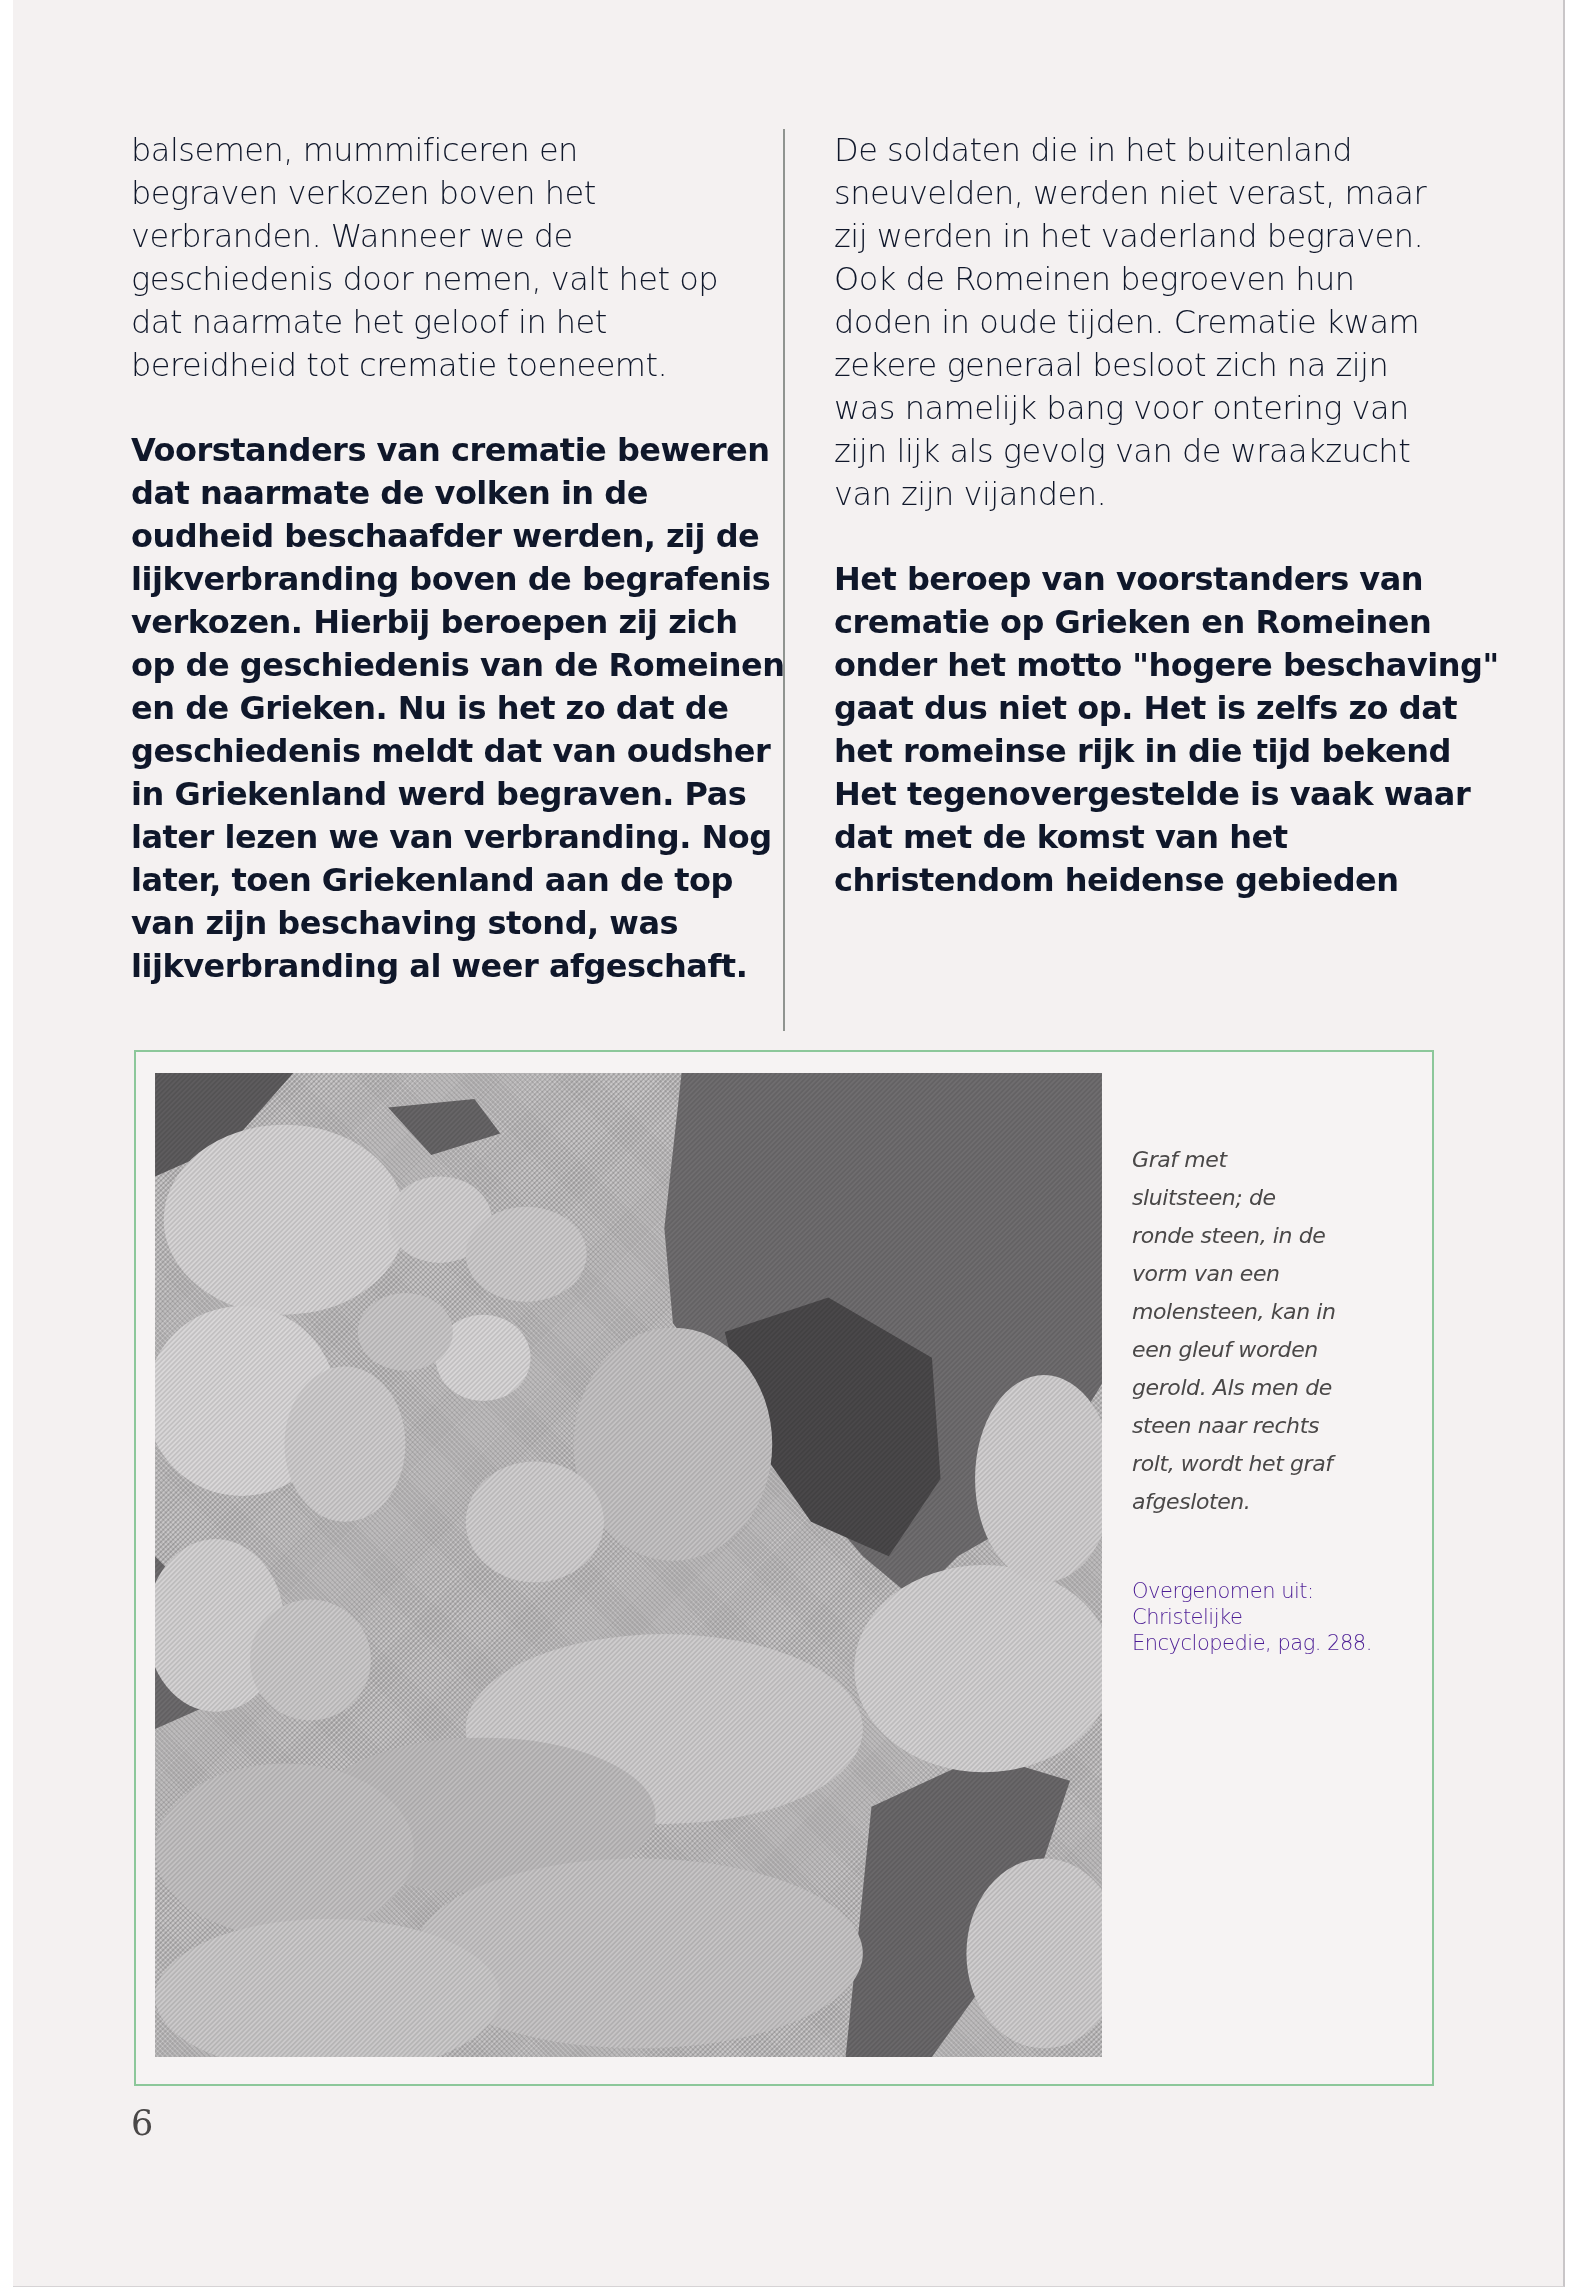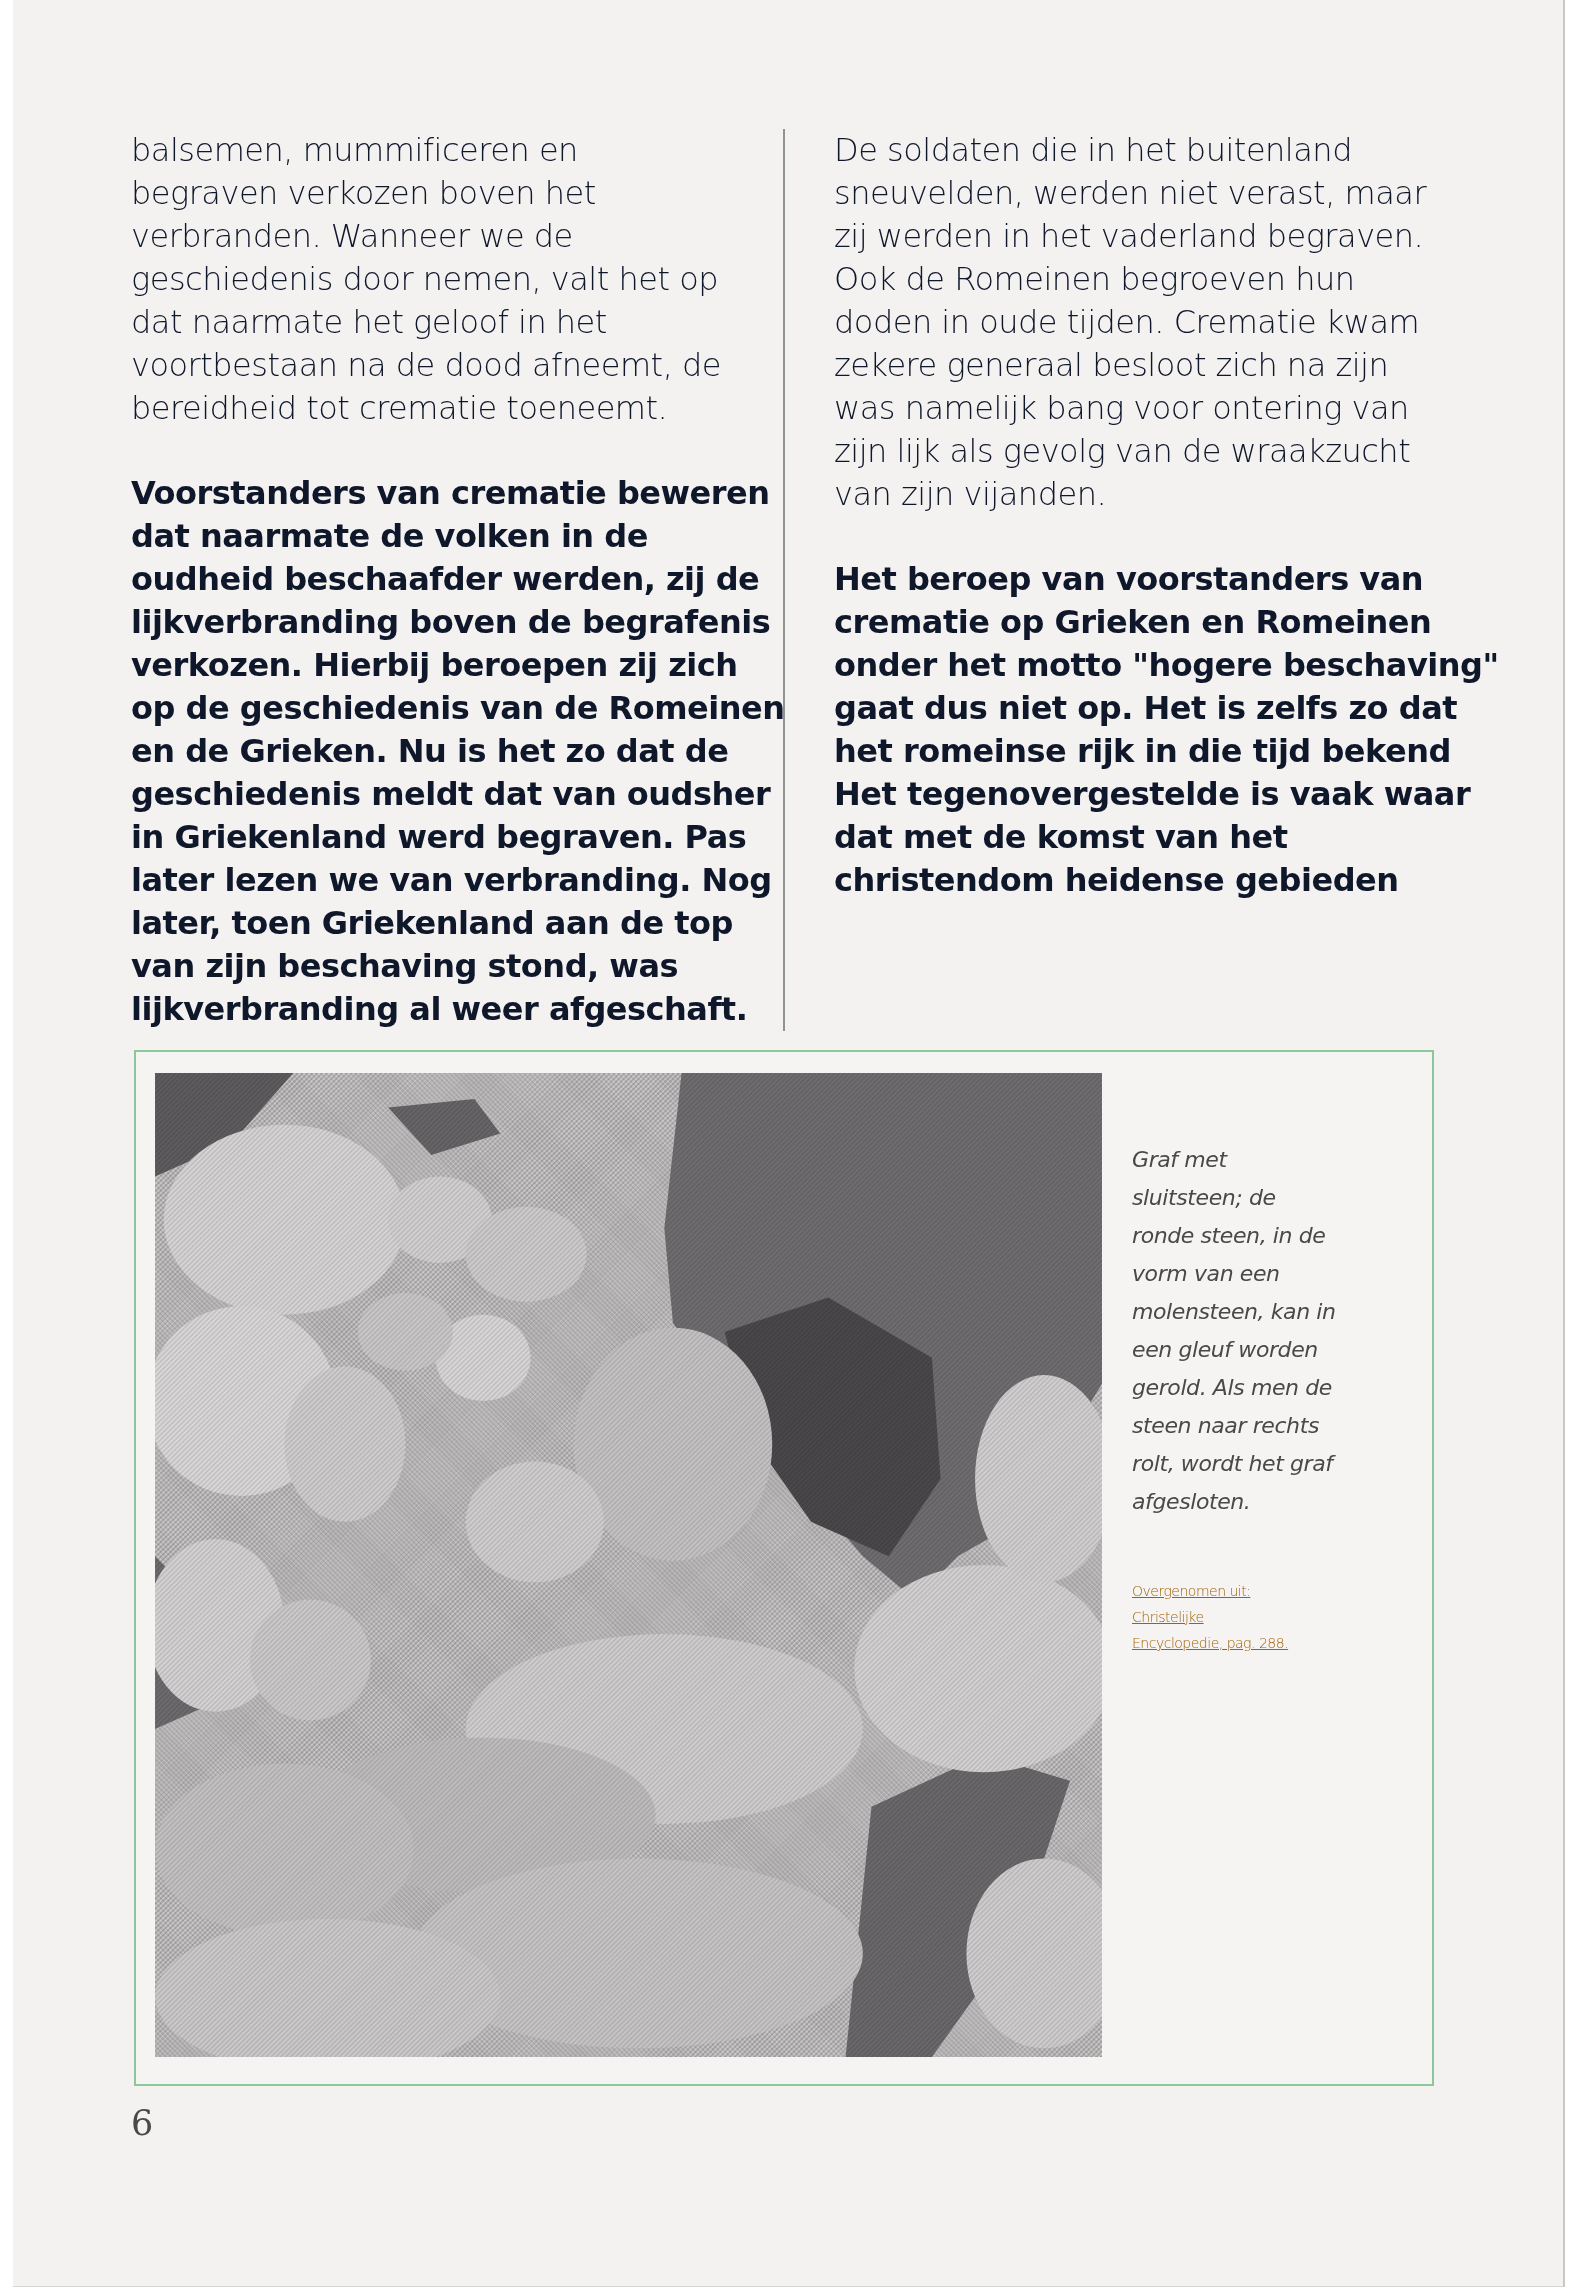--- a/index.html
+++ b/index.html
@@ -85,26 +85,25 @@
       white-space: nowrap;
     }
     .caption .line { display: block; }
     .credit {
       position: absolute;
       left: 1132px;
       top: 1578px;
       width: 293px;
       font-family: "DejaVu Sans", sans-serif;
       font-weight: 300;
-      color: #a16207;
-      font-size: 14px;
+      color: #4c1d95;
+      font-size: 21px;
       line-height: 26px;
       letter-spacing: -0.5px;
       white-space: nowrap;
-      text-decoration: underline;
     }
     .credit .line { display: block; }
     .page-number {
       position: absolute;
       left: 131px;
       top: 2097px;
       font-family: "DejaVu Serif", serif;
       font-weight: 300;
       color: #4a4848;
       font-size: 35px;
@@ -117,21 +116,20 @@
 <div class="page">
 </div>
 
 <div class="col col-left">
   <p class="para">
     <span class="line">balsemen, mummificeren en</span>
     <span class="line">begraven verkozen boven het</span>
     <span class="line">verbranden. Wanneer we de</span>
     <span class="line">geschiedenis door nemen, valt het op</span>
     <span class="line">dat naarmate het geloof in het</span>
-    <span class="line">voortbestaan na de dood afneemt, de</span>
     <span class="line">bereidheid tot crematie toeneemt.</span>
   </p>
   <p class="para">
     <span class="line">Voorstanders van crematie beweren</span>
     <span class="line">dat naarmate de volken in de</span>
     <span class="line">oudheid beschaafder werden, zij de</span>
     <span class="line">lijkverbranding boven de begrafenis</span>
     <span class="line">verkozen. Hierbij beroepen zij zich</span>
     <span class="line">op de geschiedenis van de Romeinen</span>
     <span class="line">en de Grieken. Nu is het zo dat de</span>

